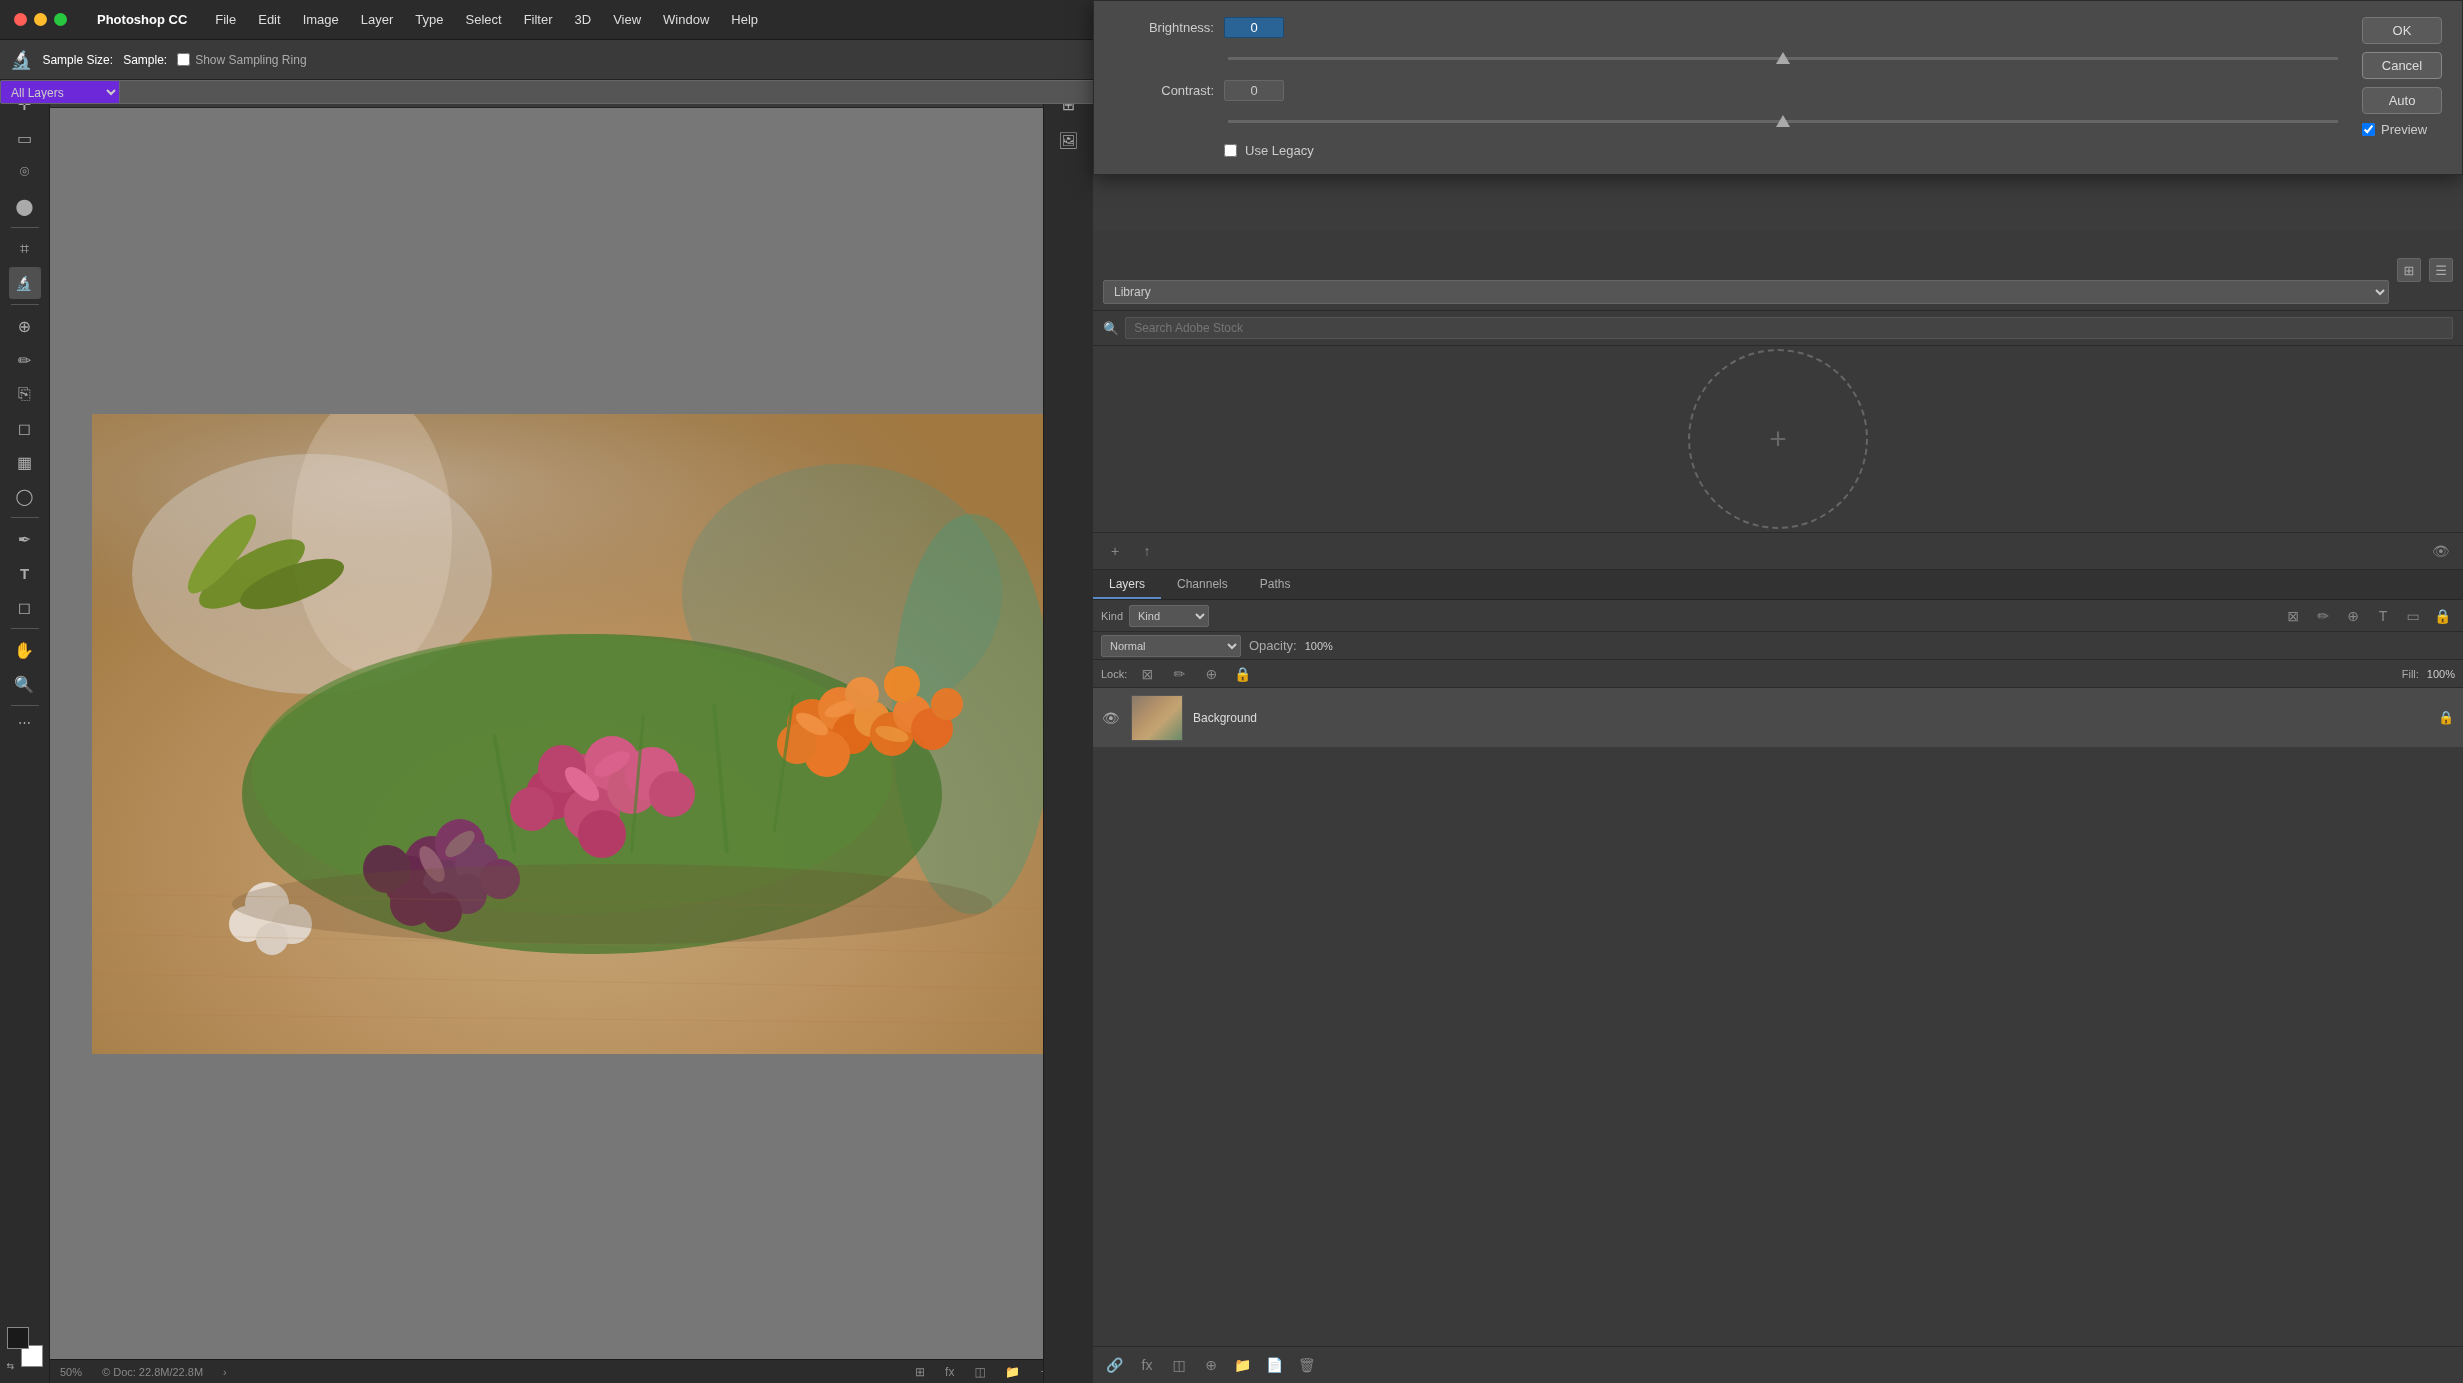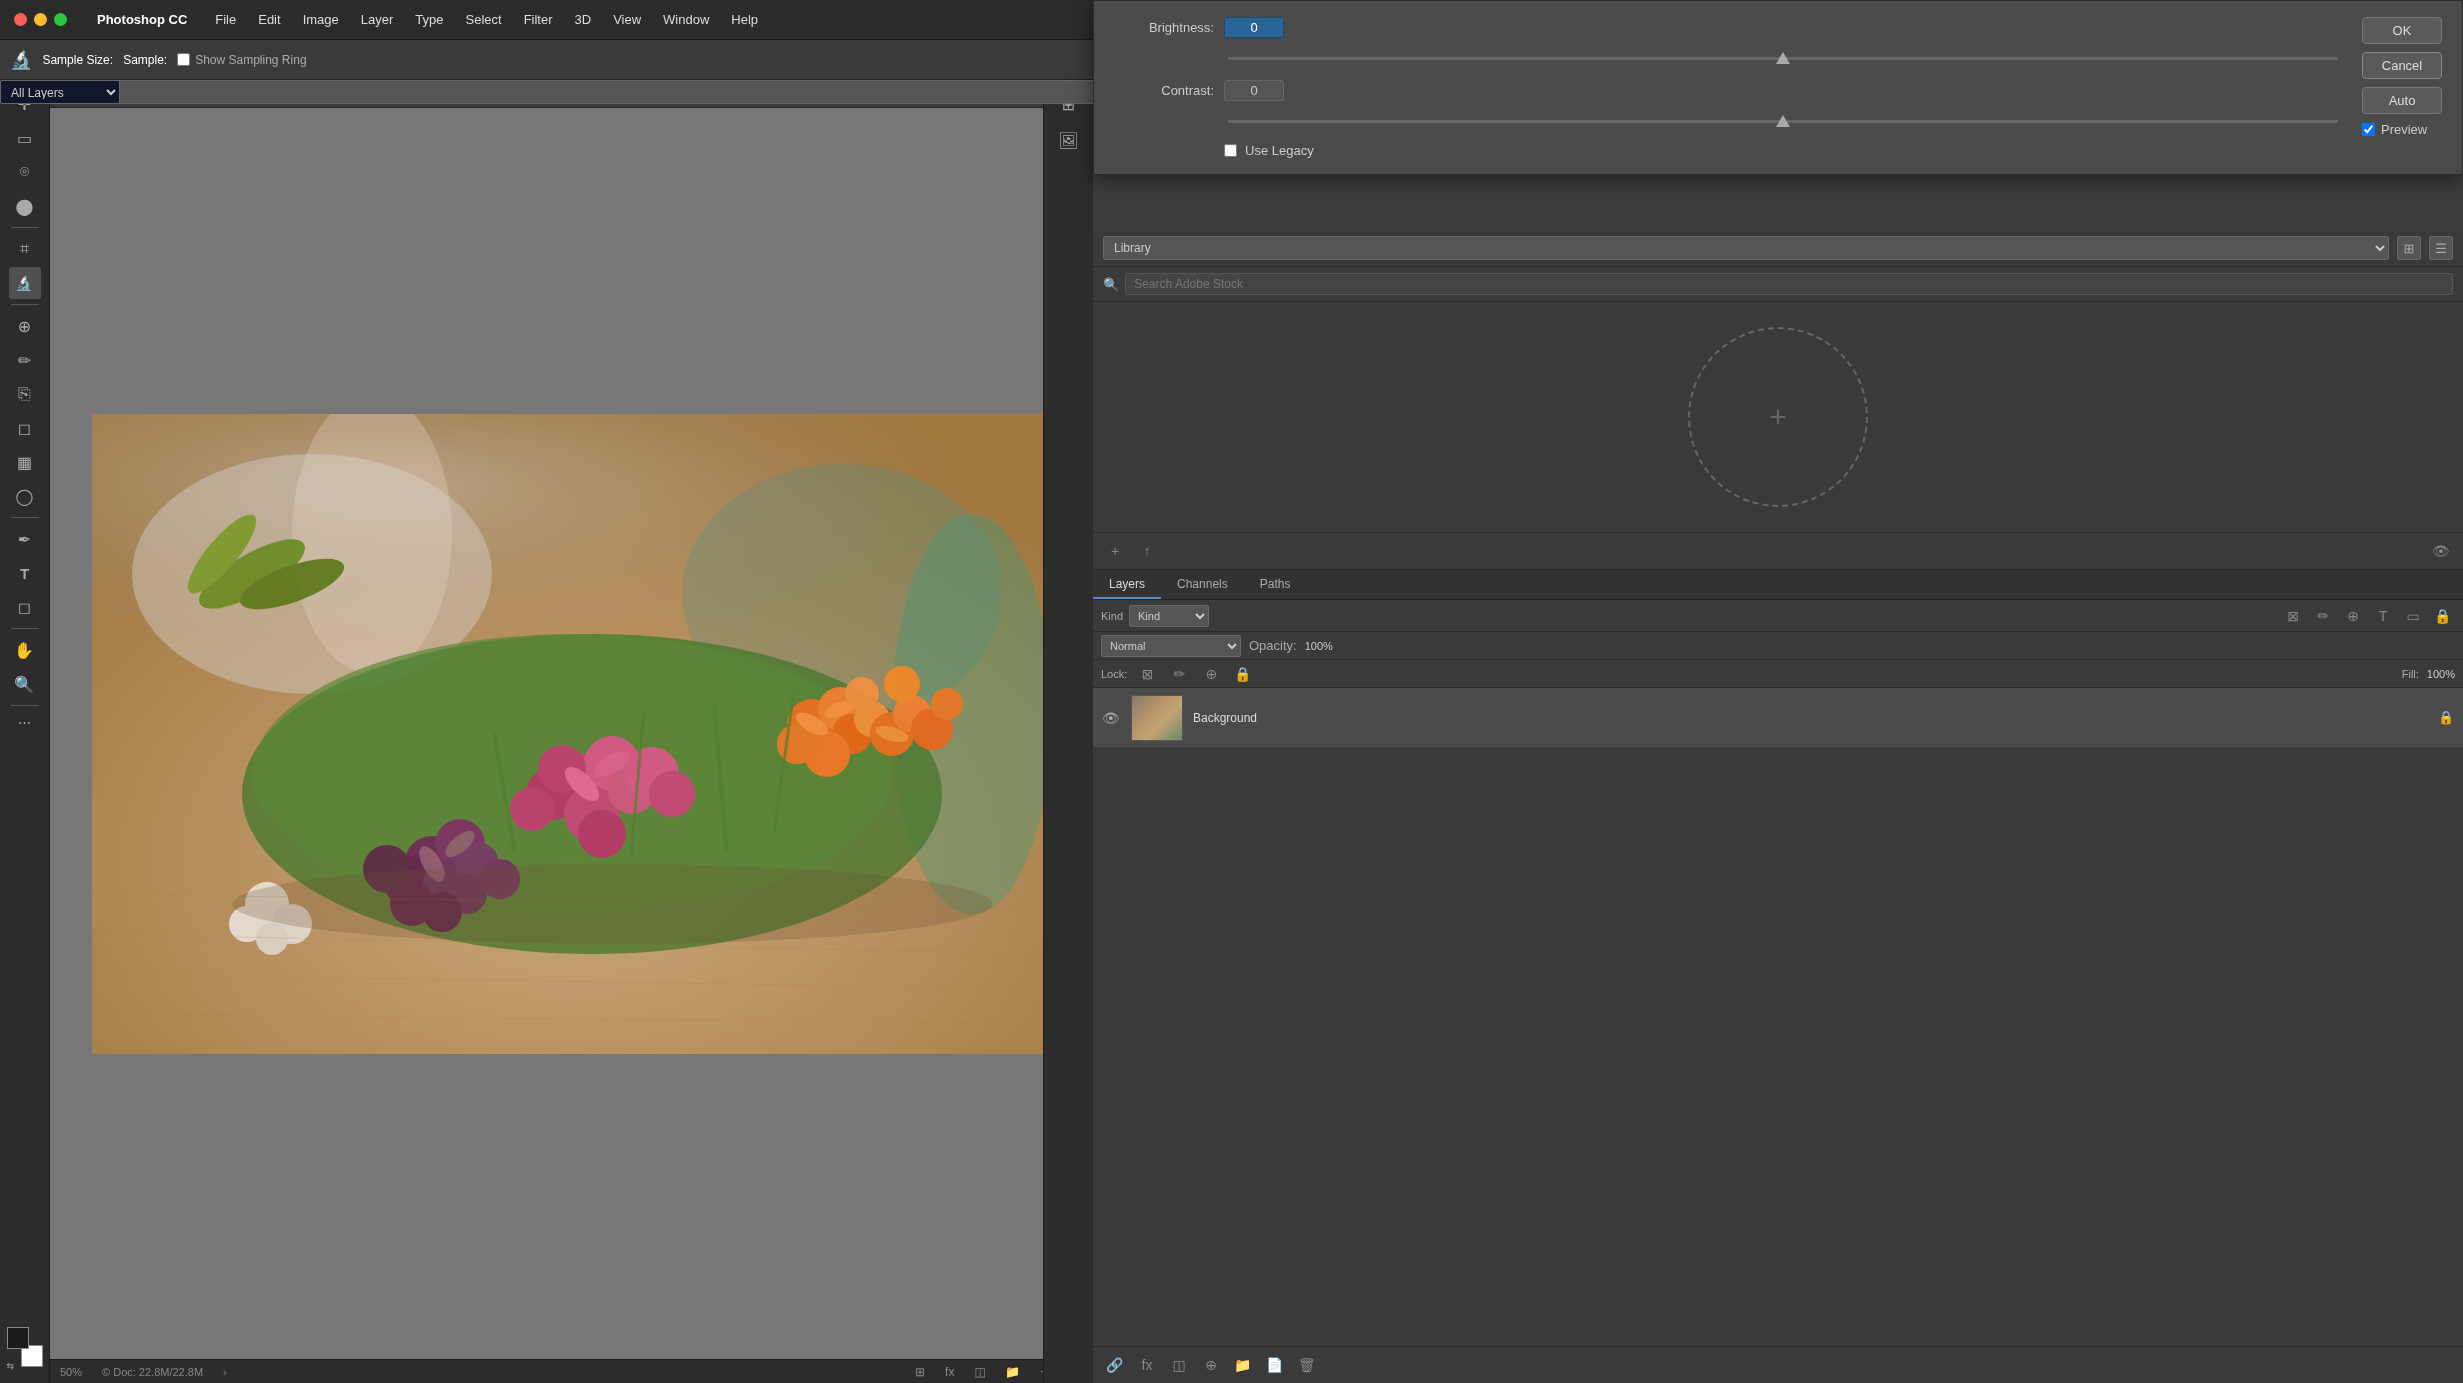--- a/index.html
+++ b/index.html
@@ -394,20 +394,21 @@
     }
     .panel-select {
       flex: 1;
       background: #555;
       color: #ccc;
       border: 1px solid #666;
       padding: 2px 6px;
       font-size: 12px;
       height: 24px;
       border-radius: 2px;
+      margin-top: 44px;
     }
     .panel-icon-btn {
       width: 24px; height: 24px;
       display: flex;
       align-items: center;
       justify-content: center;
       background: #555;
       border: 1px solid #666;
       border-radius: 2px;
       color: #aaa;
@@ -637,21 +638,21 @@
   </div>
 </div>
 
 <div class="options-bar">
   <span style="font-size:18px;color:#aaa;cursor:pointer;">🔬</span>
   <span class="options-label">Sample Size:</span>
   <select class="options-bar select" style="background:#555;color:#ccc;border:1px solid #666;padding:2px 6px;font-size:12px;height:24px;border-radius:2px;">
     <option>Point Sample</option>
   </select>
   <span class="options-label">Sample:</span>
-  <select class="options-bar select" style="background:#0f172a;color:#ccc;border:1px solid #666;padding:4px 6px;font-size:12px;height:24px;border-radius:2px;width:120px;">
+  <select class="options-bar select" style="background:#6d28d9;color:#ccc;border:1px solid #666;padding:4px 6px;font-size:12px;height:24px;border-radius:2px;width:120px;">
     <option>All Layers</option>
   </select>
   <div class="checkbox-row">
     <input type="checkbox" style="">
     <span>Show Sampling Ring</span>
   </div>
 </div>
 
 <div class="left-toolbar">
   <div class="tool-btn">

